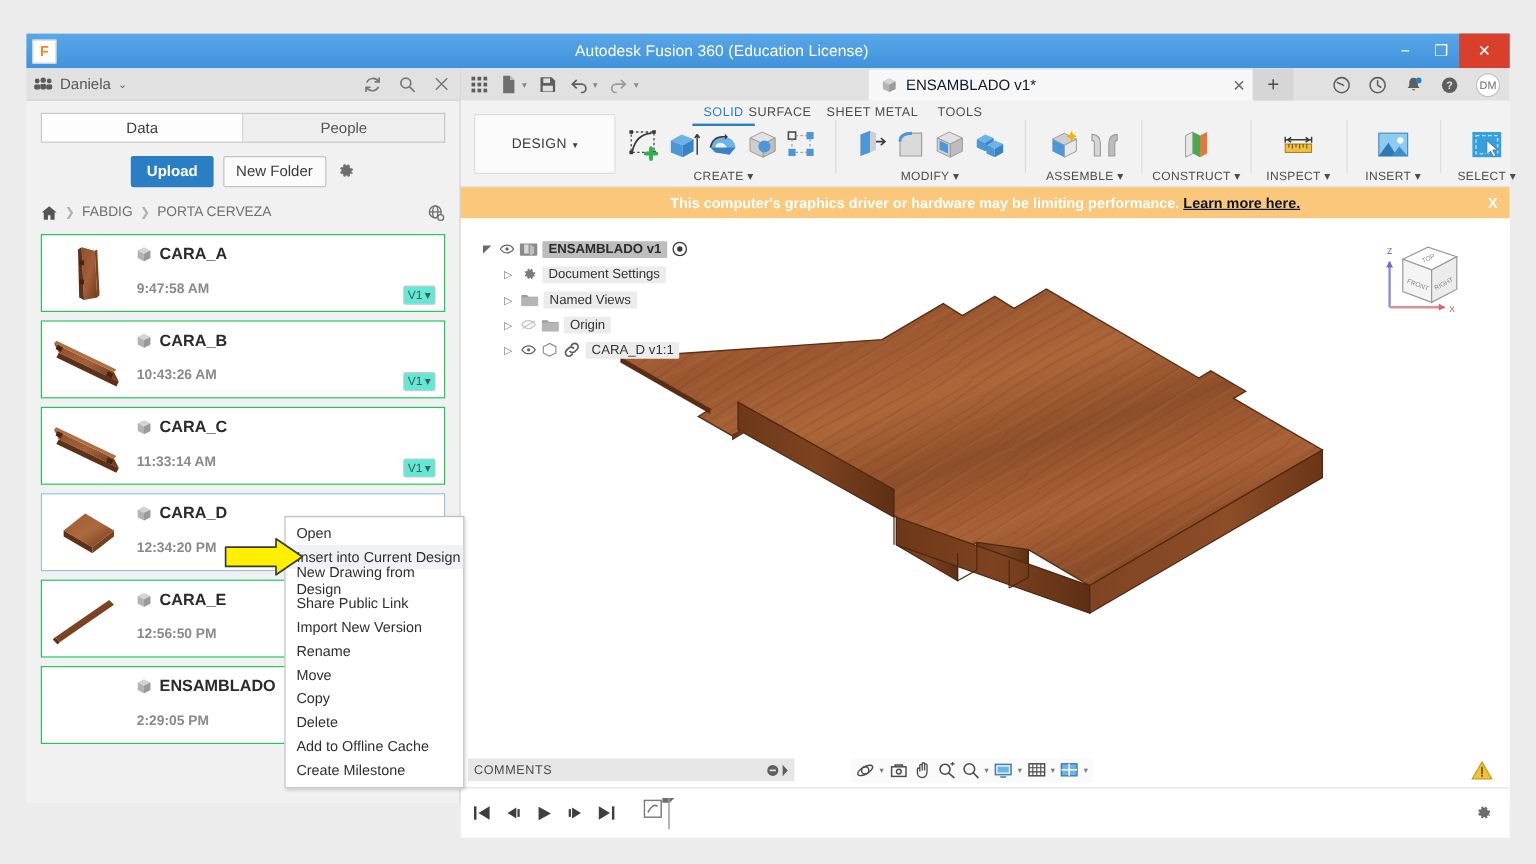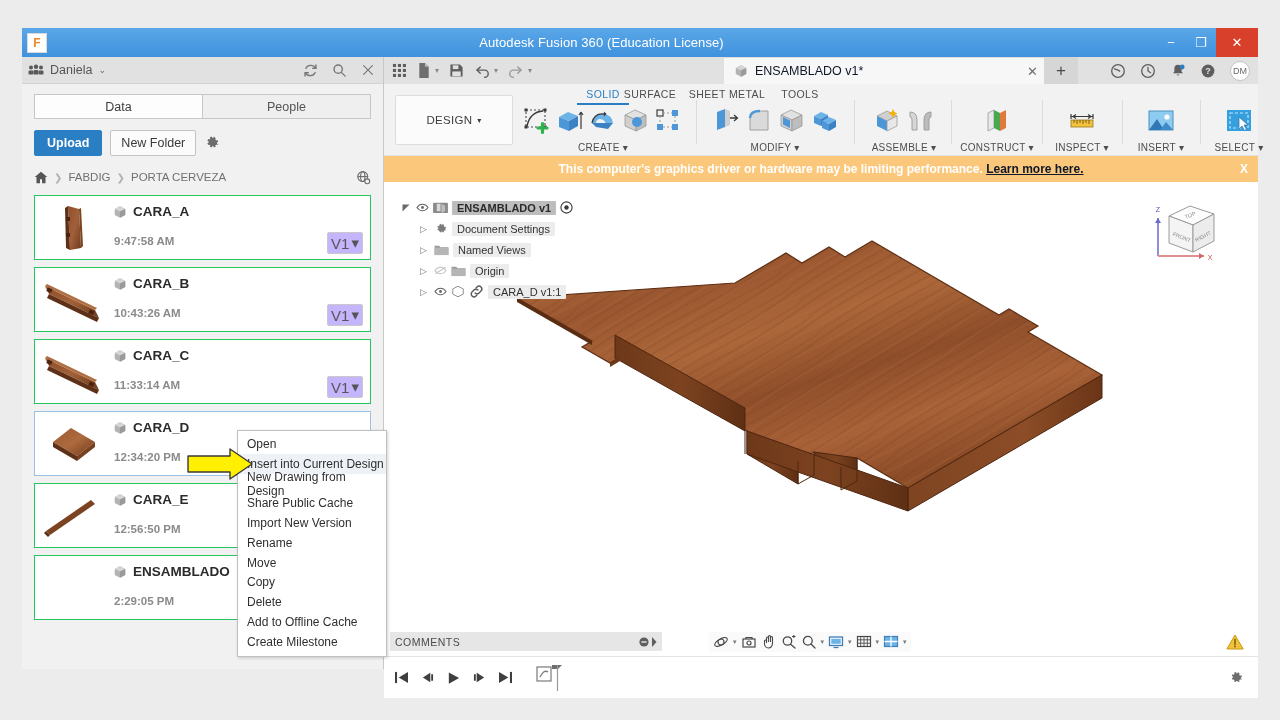--- a/index.html
+++ b/index.html
@@ -54,21 +54,21 @@
   .ico { display: inline-block; line-height: 1; }
 
   .dp-tabs { display: flex; margin: 10px 12px 0 12px; height: 25px; }
   .dp-tab {
     flex: 1; border: 1px solid #c7c7c7; background: #fdfdfd;
     display: flex; align-items: center; justify-content: center;
     font-size: 12.5px; color: #3b3b3b;
   }
   .dp-tab.inactive { background: #efefef; color: #555; border-left: none; }
 
-  .dp-actions { display: flex; align-items: center; justify-content: flex-start; gap: 8px; margin: 11px 12px 0 12px; }
+  .dp-actions { display: flex; align-items: center; justify-content: center; gap: 8px; margin: 11px 12px 0 12px; }
   .btn-upload {
     background: #2a7ec4; color: #fff; font-size: 12.5px; font-weight: bold;
     padding: 5px 12px; border: 1px solid #2a7ec4; border-radius: 2px;
   }
   .btn-newfolder {
     background: #fbfbfb; color: #3a3a3a; font-size: 12.5px;
     padding: 5px 10px; border: 1px solid #c3c3c3; border-radius: 2px;
   }
   .gear-btn { color: #6d6d6d; font-size: 15px; }
 
@@ -88,22 +88,22 @@
   .file-row.selected { border: 1px solid #9cc0e4; }
   .thumb {
     width: 78px; display: flex; align-items: center; justify-content: center;
     overflow: hidden;
   }
   .file-meta { flex: 1; padding-top: 8px; }
   .file-name { display: flex; align-items: center; gap: 6px; font-size: 13.5px; color: #2b2b2b; font-weight: bold; }
   .file-time { font-size: 11.5px; color: #8a8a8a; margin-top: 16px; padding-left: 1px; font-weight: bold; }
   .ver-badge {
     position: absolute; right: 7px; bottom: 5px;
-    border: 1px solid #c9c9c9; background: #c4b5fd; color: #555;
-    font-size: 15px; padding: 1px 3px; border-radius: 2px;
+    border: 1px solid #c9c9c9; background: #5eead4; color: #555;
+    font-size: 10px; padding: 1px 3px; border-radius: 2px;
     display: flex; align-items: center; gap: 2px;
   }
   .cube-ico { width: 14px; height: 14px; display: inline-block; }
 
   
   .ctxmenu {
     position: absolute; left: 237px; top: 430px; width: 150px;
     background: #ffffff; border: 1px solid #c0c0c0;
     box-shadow: 1px 1px 3px rgba(0,0,0,.18);
     padding: 3px 0 4px 0; z-index: 40;
@@ -524,21 +524,21 @@
         </div>
       </div>
 
     </div>
   </div>
 
   <div class="ctxmenu">
     <div class="ctx-item">Open</div>
     <div class="ctx-item hover">Insert into Current Design</div>
     <div class="ctx-item">New Drawing from Design</div>
-    <div class="ctx-item">Share Public Cache</div>
+    <div class="ctx-item">Share Public Link</div>
     <div class="ctx-item">Import New Version</div>
     <div class="ctx-item">Rename</div>
     <div class="ctx-item">Move</div>
     <div class="ctx-item">Copy</div>
     <div class="ctx-item">Delete</div>
     <div class="ctx-item">Add to Offline Cache</div>
     <div class="ctx-item">Create Milestone</div>
   </div>
 
   <div class="arrow-cursor">

